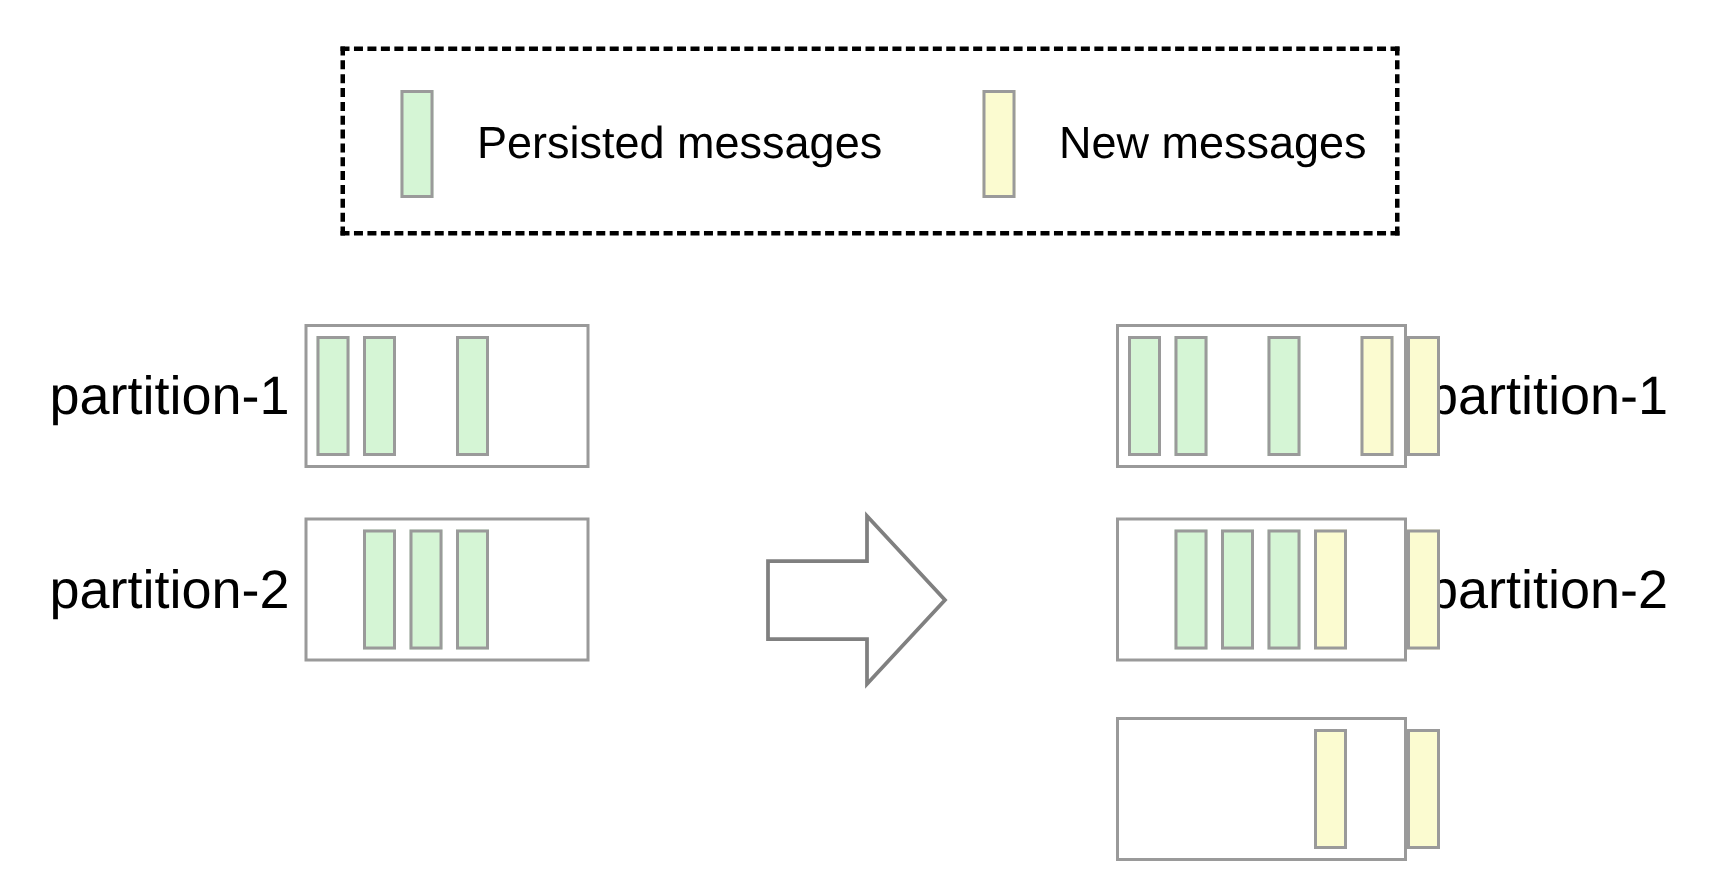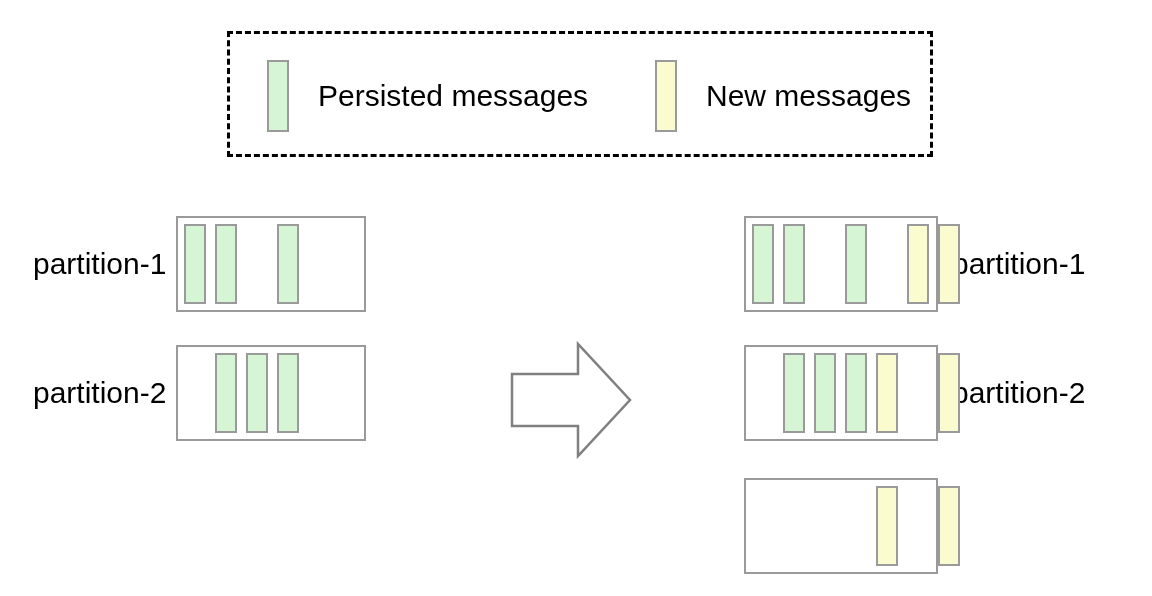--- a/index.html
+++ b/index.html
@@ -51,21 +51,21 @@
   .partition-row {
     position: absolute;
     display: flex;
     align-items: center;
     height: 96px;
   }
   .partition-row.left  { left: 33px; }
   .partition-row.right { left: 744px; }
 
   .partition-label {
-    font-size: 30px;
+    font-size: 36px;
     color: #000000;
     white-space: nowrap;
   }
   .partition-row.left  .partition-label { margin-right: 10px; }
   .partition-row.right .partition-label { margin-left: 14px; }
 
   .partition-box {
     position: relative;
     width: 190px;
     height: 96px;

